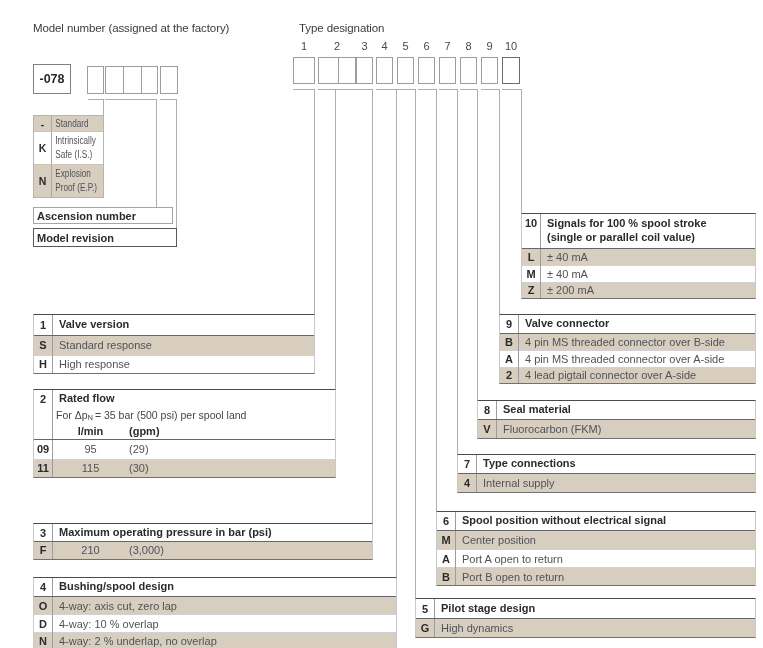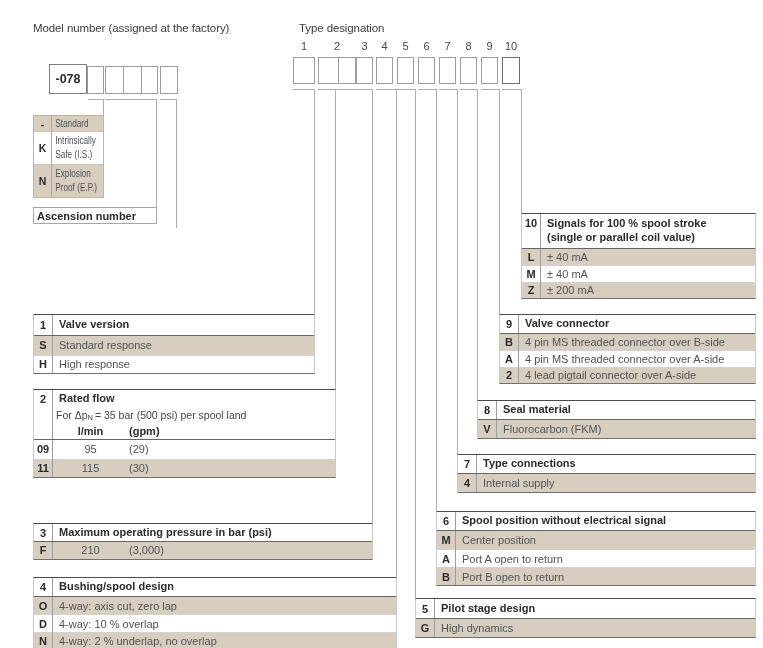--- a/index.html
+++ b/index.html
@@ -1,21 +1,21 @@
 <!DOCTYPE html>
 <html><head>
 <meta charset="utf-8">
 <style>
   html,body{margin:0;padding:0;background:#ffffff;}
   #canvas{position:relative;width:763px;height:648px;background:#ffffff;overflow:hidden;
           font-family:"Liberation Sans",sans-serif;padding-left:46px;-webkit-font-smoothing:antialiased;}
   .heading{position:absolute;font-size:11.5px;color:#3c3c3e;letter-spacing:-0.1px;white-space:nowrap;}
   .code-box{position:absolute;border:1px solid #9d9d9f;background:#fff;box-sizing:border-box;}
   .code-box.dark{border-color:#6b6b6d;}
-  .factory{display:flex;align-items:center;justify-content:center;font-weight:bold;font-size:12.5px;color:#2b2b2d;margin-left:16px;}
+  .factory{display:flex;align-items:center;justify-content:center;font-weight:bold;font-size:12.5px;color:#2b2b2d;}
   .cell-divider{position:absolute;top:0;bottom:0;width:1px;background:#9d9d9f;}
   .pos-label{position:absolute;font-size:11px;color:#48484a;text-align:center;}
   .hline{position:absolute;height:1px;background:#aeaeb0;}
   .vline{position:absolute;width:1px;background:#aeaeb0;}
   .kn-table{position:absolute;border:1px solid #c2b49b;background:#fff;box-sizing:border-box;}
   .kn-row{display:flex;box-sizing:border-box;}
   .kn-row + .kn-row{border-top:1px solid #ccc3b1;}
   .kn-code{width:17px;flex:none;display:flex;align-items:center;justify-content:center;
            font-weight:bold;font-size:10.5px;color:#2b2b2d;border-right:1px solid #b3a78e;}
   .kn-desc{padding-left:4px;font-size:10px;color:#515257;line-height:14px;white-space:nowrap;
@@ -82,22 +82,25 @@
     </div>
     <div class="kn-row" style="height: 33px; background: rgb(215, 206, 192);">
       <div class="kn-code">N</div>
       <div class="kn-desc">
         <span>Explosion</span>
         <span>Proof (E.P.)</span>
       </div>
     </div>
   </div>
 
-  <div class="label-box" style="left:33px;top:207px;width:124px;height:17px">
+  <div class="label-box" style="left:33px;top:207px;width:140px;height:17px">
     <span>Ascension number</span>
+  </div>
+  <div class="label-box" style="left:33px;top:228px;width:144px;height:19px;border-color:#58585a">
+    <span>Model revision</span>
   </div>
 
   <div id="generated">
       <div class="pos-label" style="left: 293px; top: 40px; width: 22px;">1</div>
       <div class="code-box" style="left: 293px; top: 57px; width: 22px; height: 27px;"></div>
       <div class="pos-label" style="left: 318px; top: 40px; width: 38px;">2</div>
       <div class="code-box" style="left: 318px; top: 57px; width: 38px; height: 27px;">
         <div class="cell-divider" style="left: 19px;"></div>
       </div>
       <div class="pos-label" style="left: 356px; top: 40px; width: 17px;">3</div>

